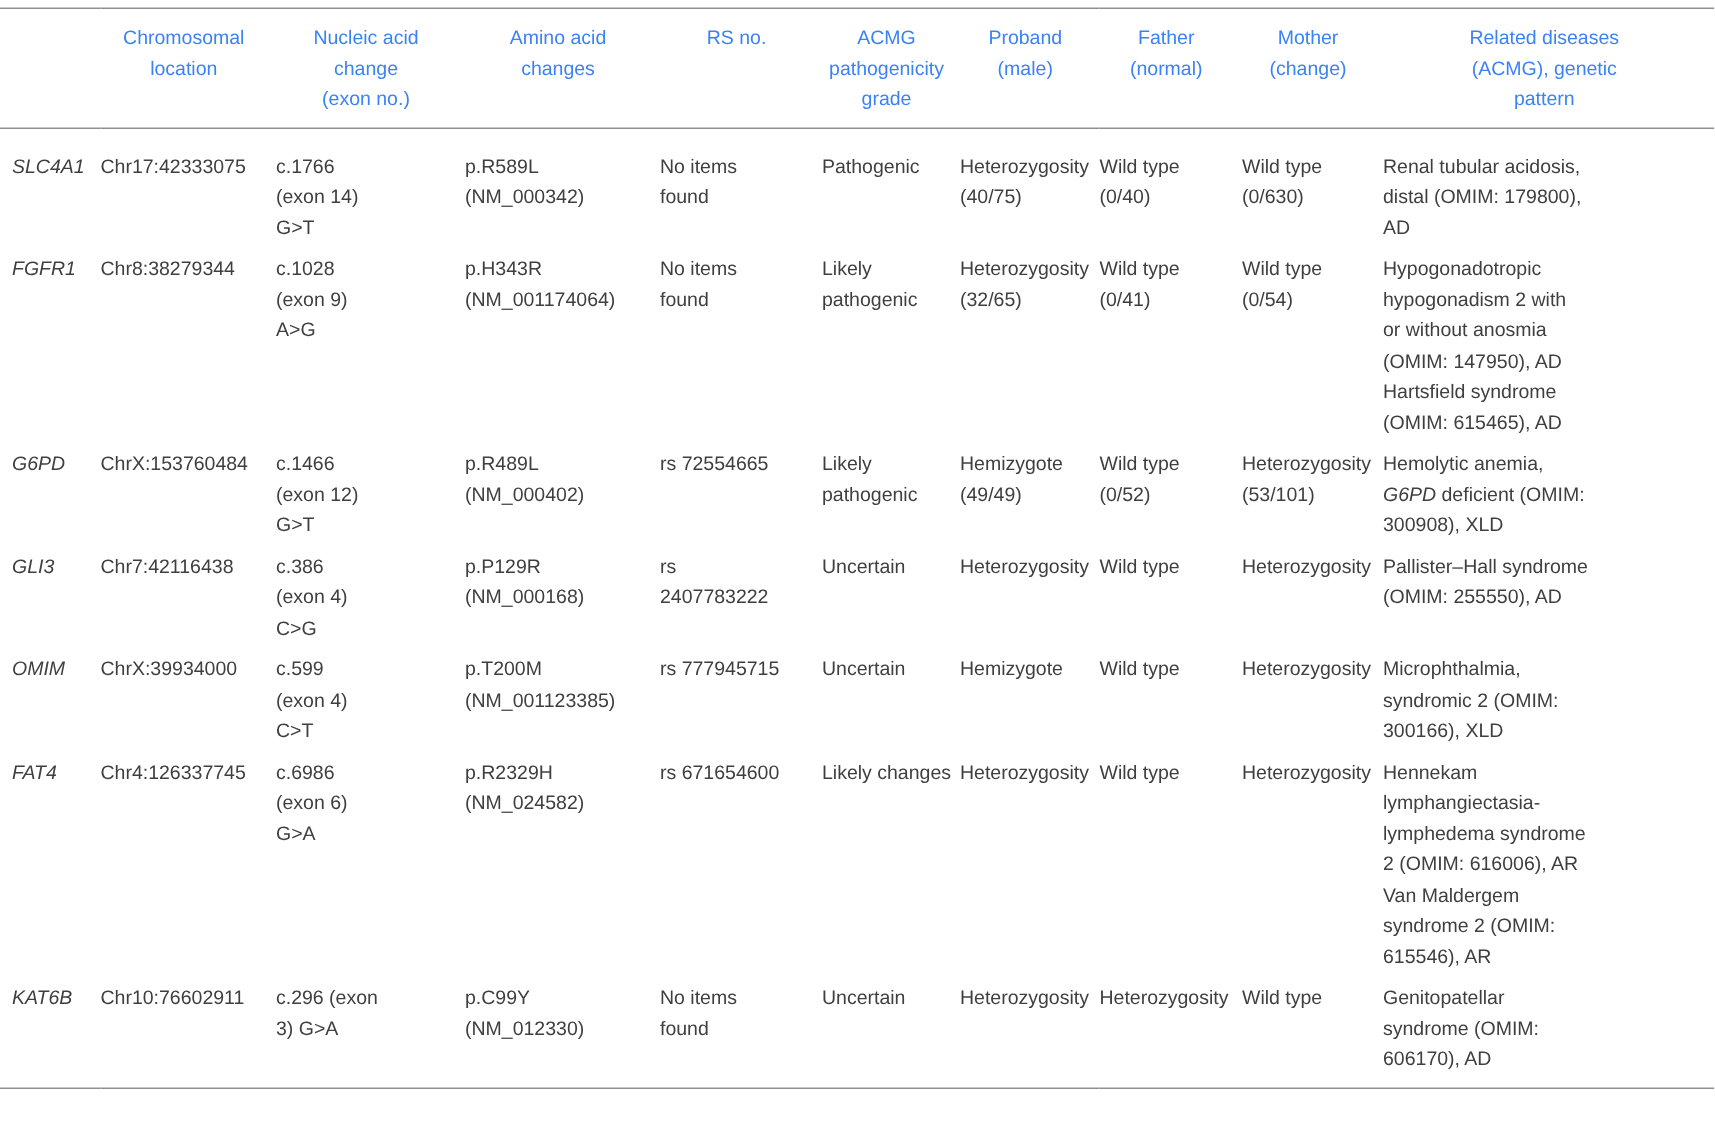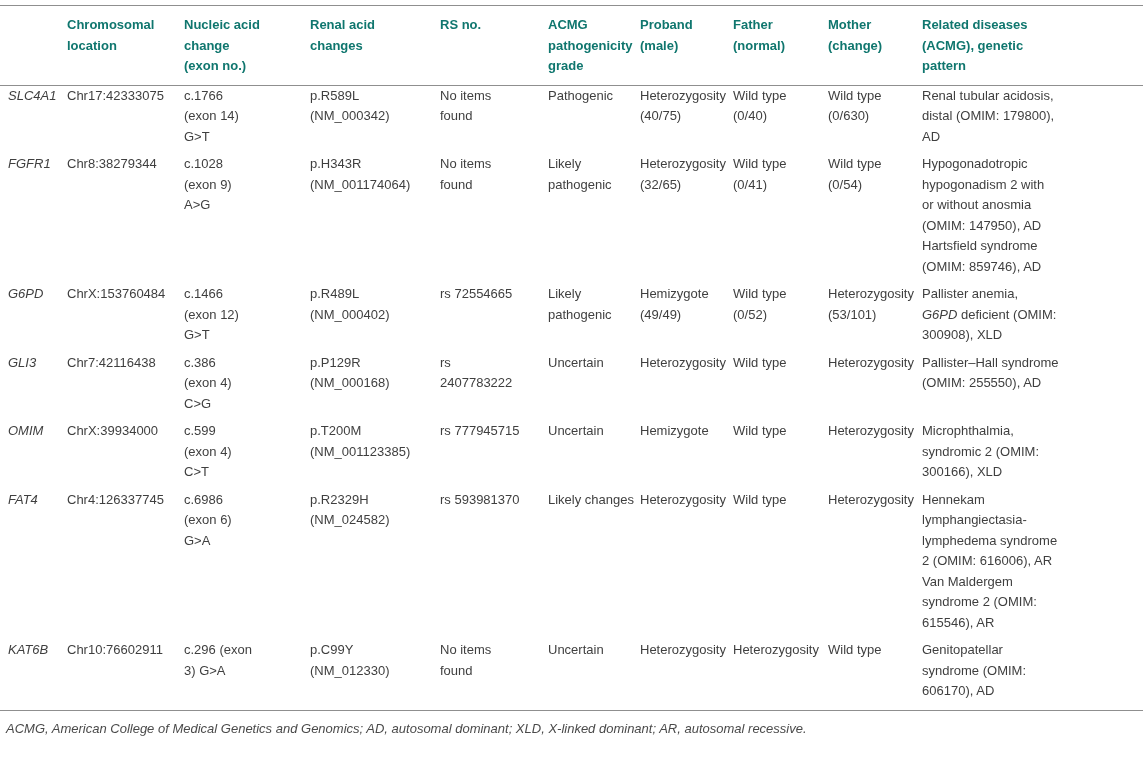--- a/index.html
+++ b/index.html
@@ -17,44 +17,44 @@
     background: #ffffff;
   }
   table.variants {
     border-collapse: collapse;
     table-layout: fixed;
     width: 1143px;
     border-top: 1.5px solid #8f8f8f;
     border-bottom: 1.5px solid #8f8f8f;
   }
   table.variants th {
-    text-align: left;
+    text-align: center;
     vertical-align: top;
-    font-weight: bold;
+    font-weight: normal;
     font-size: 13px;
     line-height: 20.5px;
-    color: #0f766e;
+    color: #3b82f6;
     padding: 9px 6px 8px 0;
     border-bottom: 1.5px solid #8f8f8f;
     white-space: pre;
   }
   table.variants td {
     text-align: left;
     vertical-align: top;
     font-size: 13px;
     line-height: 20.5px;
     color: #3f3f3f;
     padding: 7px 6px 0 0;
     white-space: pre;
   }
   table.variants th:first-child,
   table.variants td:first-child {
     padding-left: 8px;
   }
-  table.variants tbody tr:first-child td { padding-top: 0; margin-top: 39px; }
+  table.variants tbody tr:first-child td { padding-top: 15px; margin-top: 39px; }
   table.variants tbody tr:last-child td { padding-bottom: 8px; }
   td.gene-cell { font-style: italic; }
   .it { font-style: italic; }
   .footnote {
     padding: 9px 0 0 6px;
     font-style: italic;
     font-size: 13px;
     line-height: 17px;
     color: #4a4a4a;
   }
@@ -77,21 +77,21 @@
         <col style="width: 221px;">
       </colgroup>
     <thead id="thead">
         <tr>
           <th></th>
           <th>Chromosomal
 location</th>
           <th>Nucleic acid
 change
 (exon no.)</th>
-          <th>Renal acid
+          <th>Amino acid
 changes</th>
           <th>RS no.</th>
           <th>ACMG
 pathogenicity
 grade</th>
           <th>Proband
 (male)</th>
           <th>Father
 (normal)</th>
           <th>Mother
@@ -139,40 +139,40 @@
 (32/65)</td>
           <td>Wild type
 (0/41)</td>
           <td>Wild type
 (0/54)</td>
           <td><span>Hypogonadotropic
 hypogonadism 2 with
 or without anosmia
 (OMIM: 147950), AD
 Hartsfield syndrome
-(OMIM: 859746), AD</span></td>
+(OMIM: 615465), AD</span></td>
         </tr>
         <tr>
           <td class="gene-cell">G6PD</td>
           <td>ChrX:153760484</td>
           <td>c.1466
 (exon 12)
 G&gt;T</td>
           <td>p.R489L
 (NM_000402)</td>
           <td>rs 72554665</td>
           <td>Likely
 pathogenic</td>
           <td>Hemizygote
 (49/49)</td>
           <td>Wild type
 (0/52)</td>
           <td>Heterozygosity
 (53/101)</td>
-          <td><span>Pallister anemia,
+          <td><span>Hemolytic anemia,
 </span><span class="it">G6PD</span><span> deficient (OMIM:
 300908), XLD</span></td>
         </tr>
         <tr>
           <td class="gene-cell">GLI3</td>
           <td>Chr7:42116438</td>
           <td>c.386
 (exon 4)
 C&gt;G</td>
           <td>p.P129R
@@ -204,21 +204,21 @@
 300166), XLD</span></td>
         </tr>
         <tr>
           <td class="gene-cell">FAT4</td>
           <td>Chr4:126337745</td>
           <td>c.6986
 (exon 6)
 G&gt;A</td>
           <td>p.R2329H
 (NM_024582)</td>
-          <td>rs 593981370</td>
+          <td>rs 671654600</td>
           <td>Likely changes</td>
           <td>Heterozygosity</td>
           <td>Wild type</td>
           <td>Heterozygosity</td>
           <td><span>Hennekam
 lymphangiectasia-
 lymphedema syndrome
 2 (OMIM: 616006), AR
 Van Maldergem
 syndrome 2 (OMIM:
@@ -236,14 +236,13 @@
           <td>Uncertain</td>
           <td>Heterozygosity</td>
           <td>Heterozygosity</td>
           <td>Wild type</td>
           <td><span>Genitopatellar
 syndrome (OMIM:
 606170), AD</span></td>
         </tr>
       </tbody>
   </table>
-  <div class="footnote">ACMG, American College of Medical Genetics and Genomics; AD, autosomal dominant; XLD, X-linked dominant; AR, autosomal recessive.</div>
 </div>
 
 </body></html>

